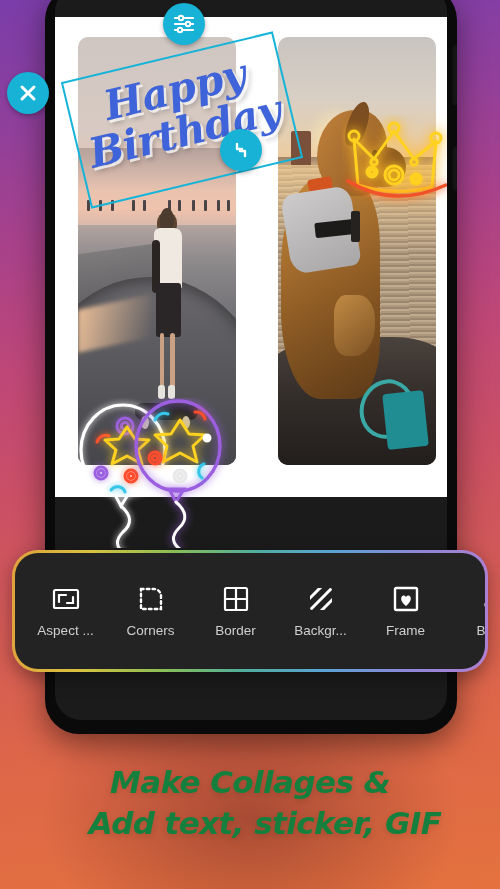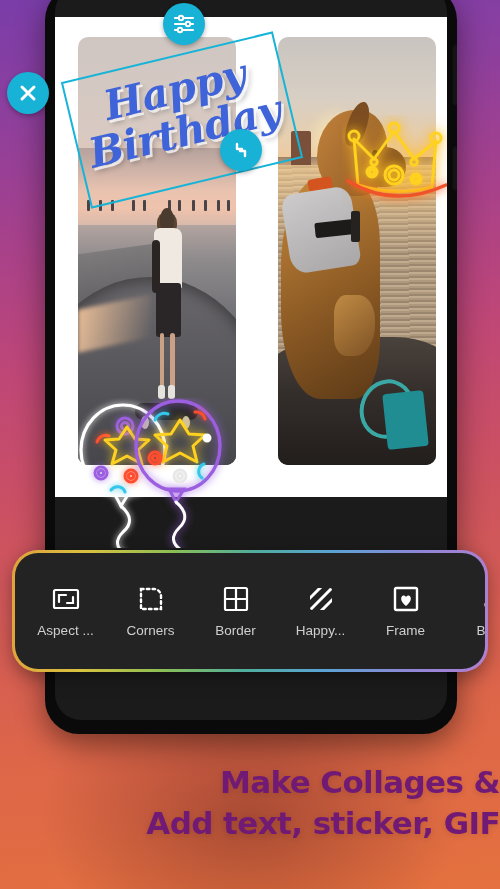--- a/index.html
+++ b/index.html
@@ -220,25 +220,26 @@
   .ghostrow span{ font-size:12px; color:#8d8a8c; }
   .g1{ width:93px; text-align:center; }
   .g2{ width:75px; text-align:center; }
   .g3{ width:72px; text-align:center; }
   .g4{ width:83px; text-align:center; }
   .g5{ width:72px; text-align:center; }
 
   
   .headline{
     position:absolute; left:0; right:0; top:762px;
-    text-align:right; color:#701a75;
+    text-align:center; color:#15803d;
     font-family:"DejaVu Sans", sans-serif;
     font-weight:bold; font-size:31px; line-height:1.33;
     letter-spacing:-0.6px;
     text-shadow:0 2px 6px rgba(0,0,0,.12);
+    font-style:italic;
   }
   .headline .l2{ display:block;margin-left:30px; }
 </style>
 </head>
 <body>
 
 <div class="bg"></div>
 
 <div class="phone">
   <div class="btn-vol a"></div>
@@ -461,21 +462,21 @@
               </clipPath>
             </defs>
           <g clip-path="url(#cp)" stroke="#fff" stroke-width="3">
             <line x1="-4" y1="22" x2="22" y2="-4"></line>
             <line x1="2" y1="28" x2="28" y2="2"></line>
             <line x1="8" y1="34" x2="34" y2="8"></line>
             <line x1="14" y1="40" x2="40" y2="14"></line>
           </g>
         </svg>
       </span>
-      <span class="lb">Happy...</span>
+      <span class="lb">Backgr...</span>
     </div>
 
     <div class="tool">
       <span class="ic">
         <svg viewBox="0 0 30 30" width="30" height="30">
           <rect x="4" y="4" width="22" height="22" rx="1.5" fill="none" stroke="#fff" stroke-width="2.4"></rect>
           <path d="M15 22 C9 17.6 9.2 12.6 12.2 11.6 C13.8 11 15 12.4 15 13.4 C15 12.4 16.2 11 17.8 11.6 C20.8 12.6 21 17.6 15 22 Z" fill="#fff"></path>
         </svg>
       </span>
       <span class="lb">Frame</span>

